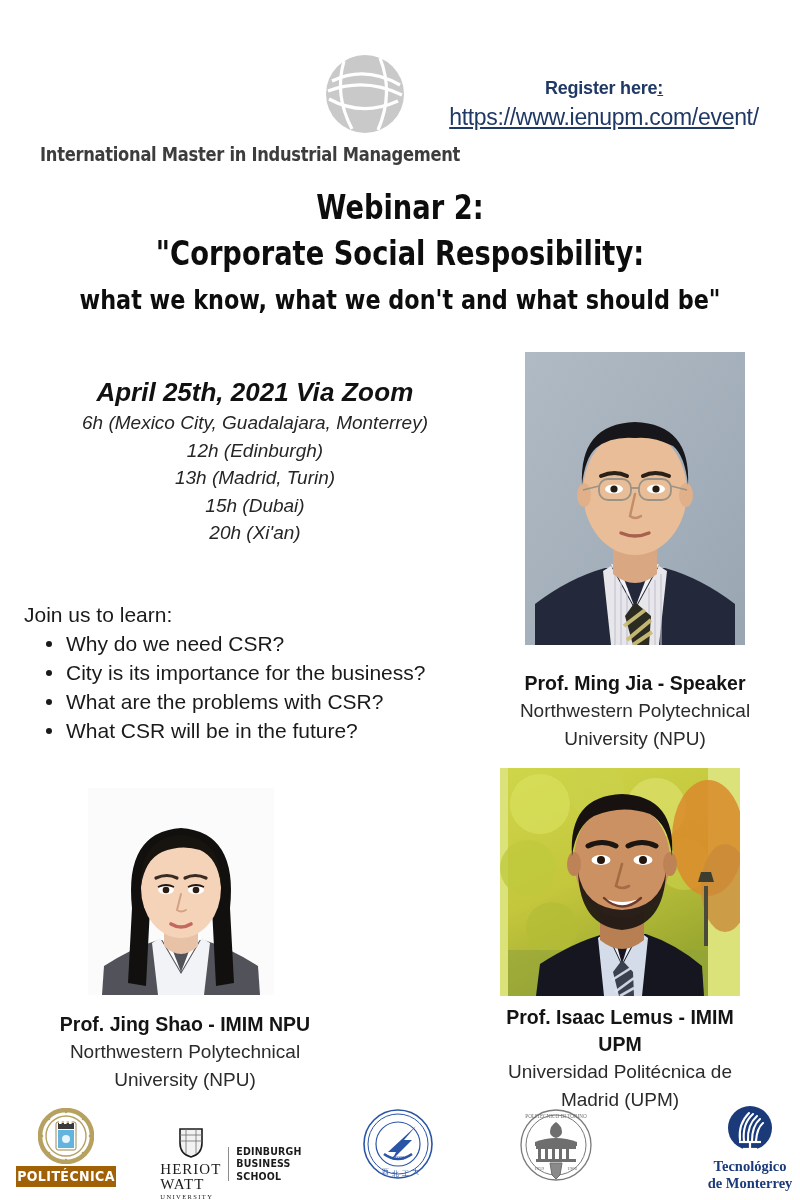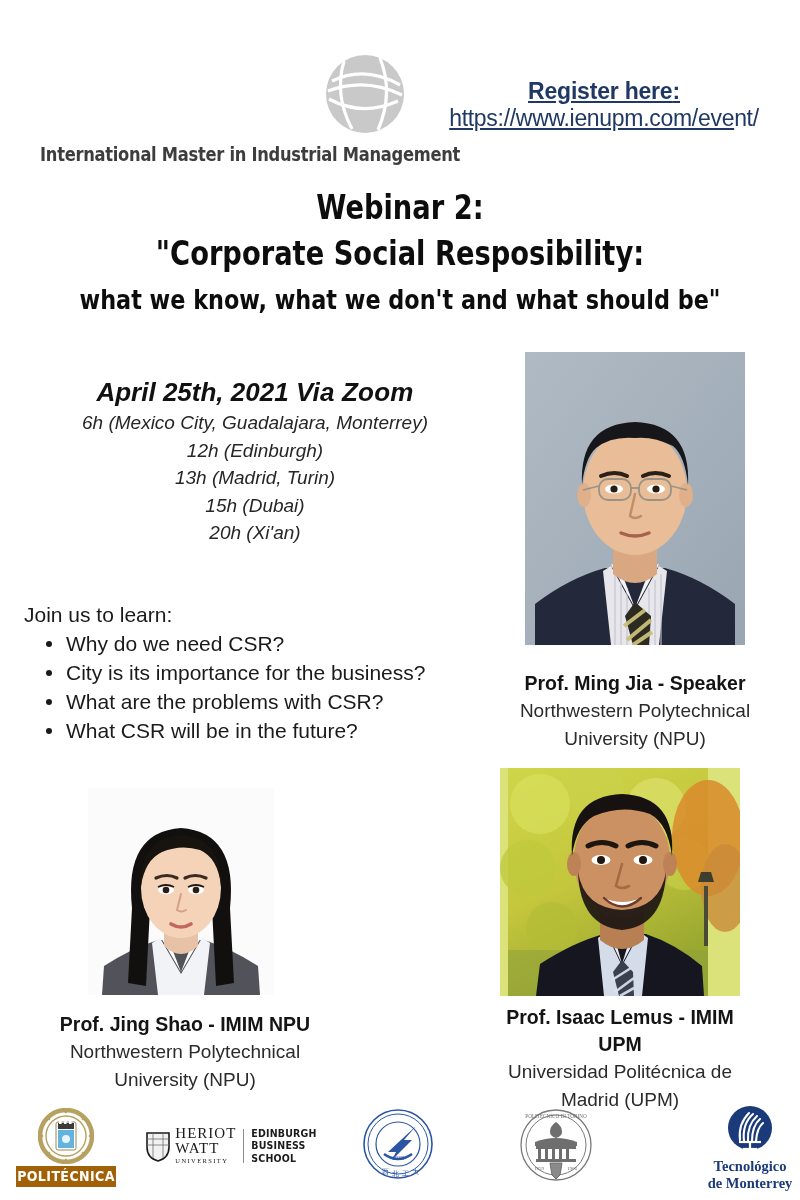--- a/index.html
+++ b/index.html
@@ -69,30 +69,30 @@
 
   .register-block {
     position: absolute;
     left: 414px;
     top: 78px;
     width: 380px;
     text-align: center;
     color: #1f3864;
   }
   .register-line1 {
-    font-size: 23px;
+    font-size: 18px;
+    font-weight: bold;
+    letter-spacing: -0.2px;
+  }
+  .register-colon {
     font-weight: bold;
     text-decoration: underline;
-    letter-spacing: -0.2px;
-  }
-  .register-colon {
-    font-weight: bold;
-    text-decoration: underline;
   }
   .register-line2 {
+    margin-top: 5px;
     font-size: 23px;
     letter-spacing: -0.3px;
   }
   .register-url {
     text-decoration: underline;
   }
   .register-url-tail {
     text-decoration: none;
   }
 
@@ -271,20 +271,21 @@
   .heriot-wrap {
     display: flex;
     align-items: center;
     justify-content: center;
     gap: 7px;
   }
   .heriot-left {
     display: flex;
     align-items: center;
     gap: 4px;
+    flex-direction: column;
   }
   .heriot-names {
     font-family: "Liberation Serif", serif;
     color: #1b1b1b;
     text-align: left;
   }
   .hn1 { font-size: 15px; letter-spacing: 1px; line-height: 15px; }
   .hn2 { font-size: 15px; letter-spacing: 1px; line-height: 15px; }
   .hn3 { font-size: 6.5px; letter-spacing: 1.4px; line-height: 9px; }
   .heriot-div {

